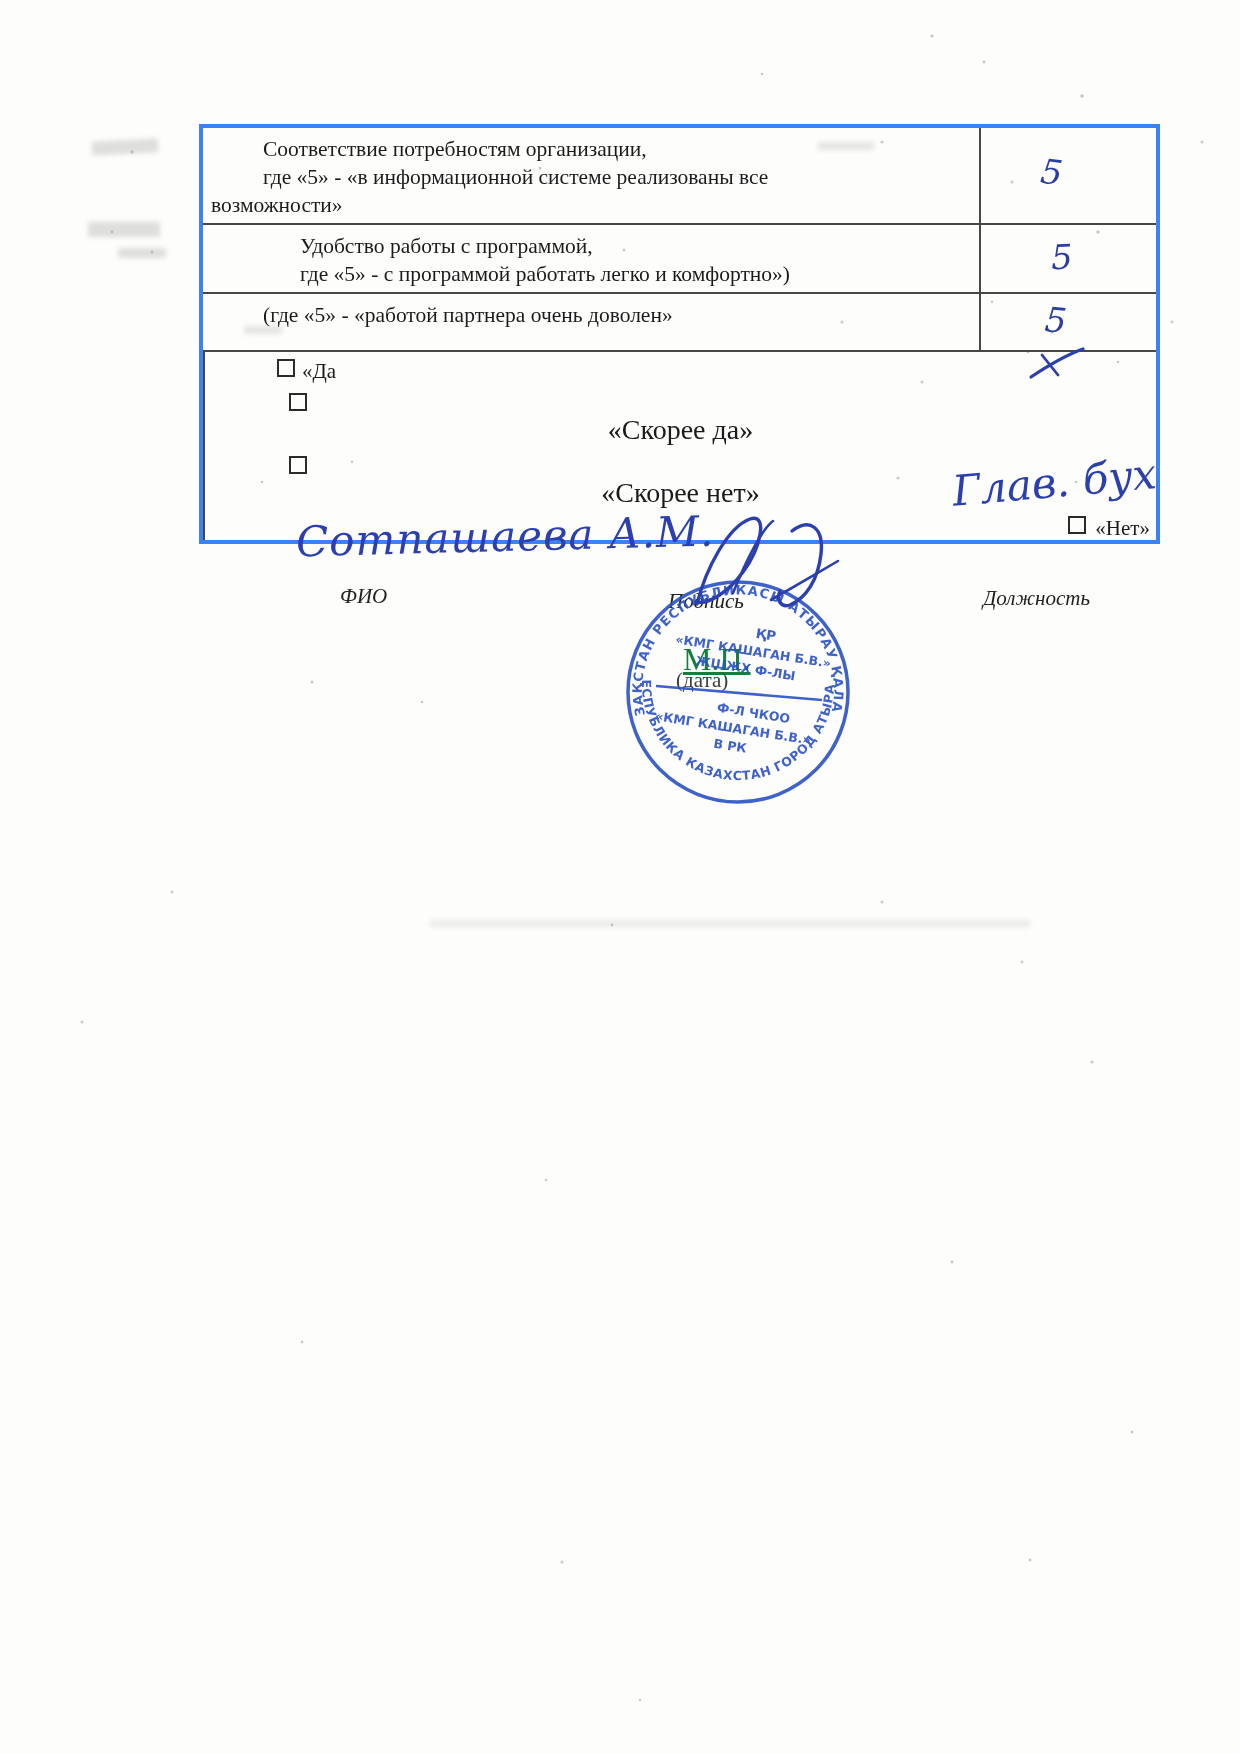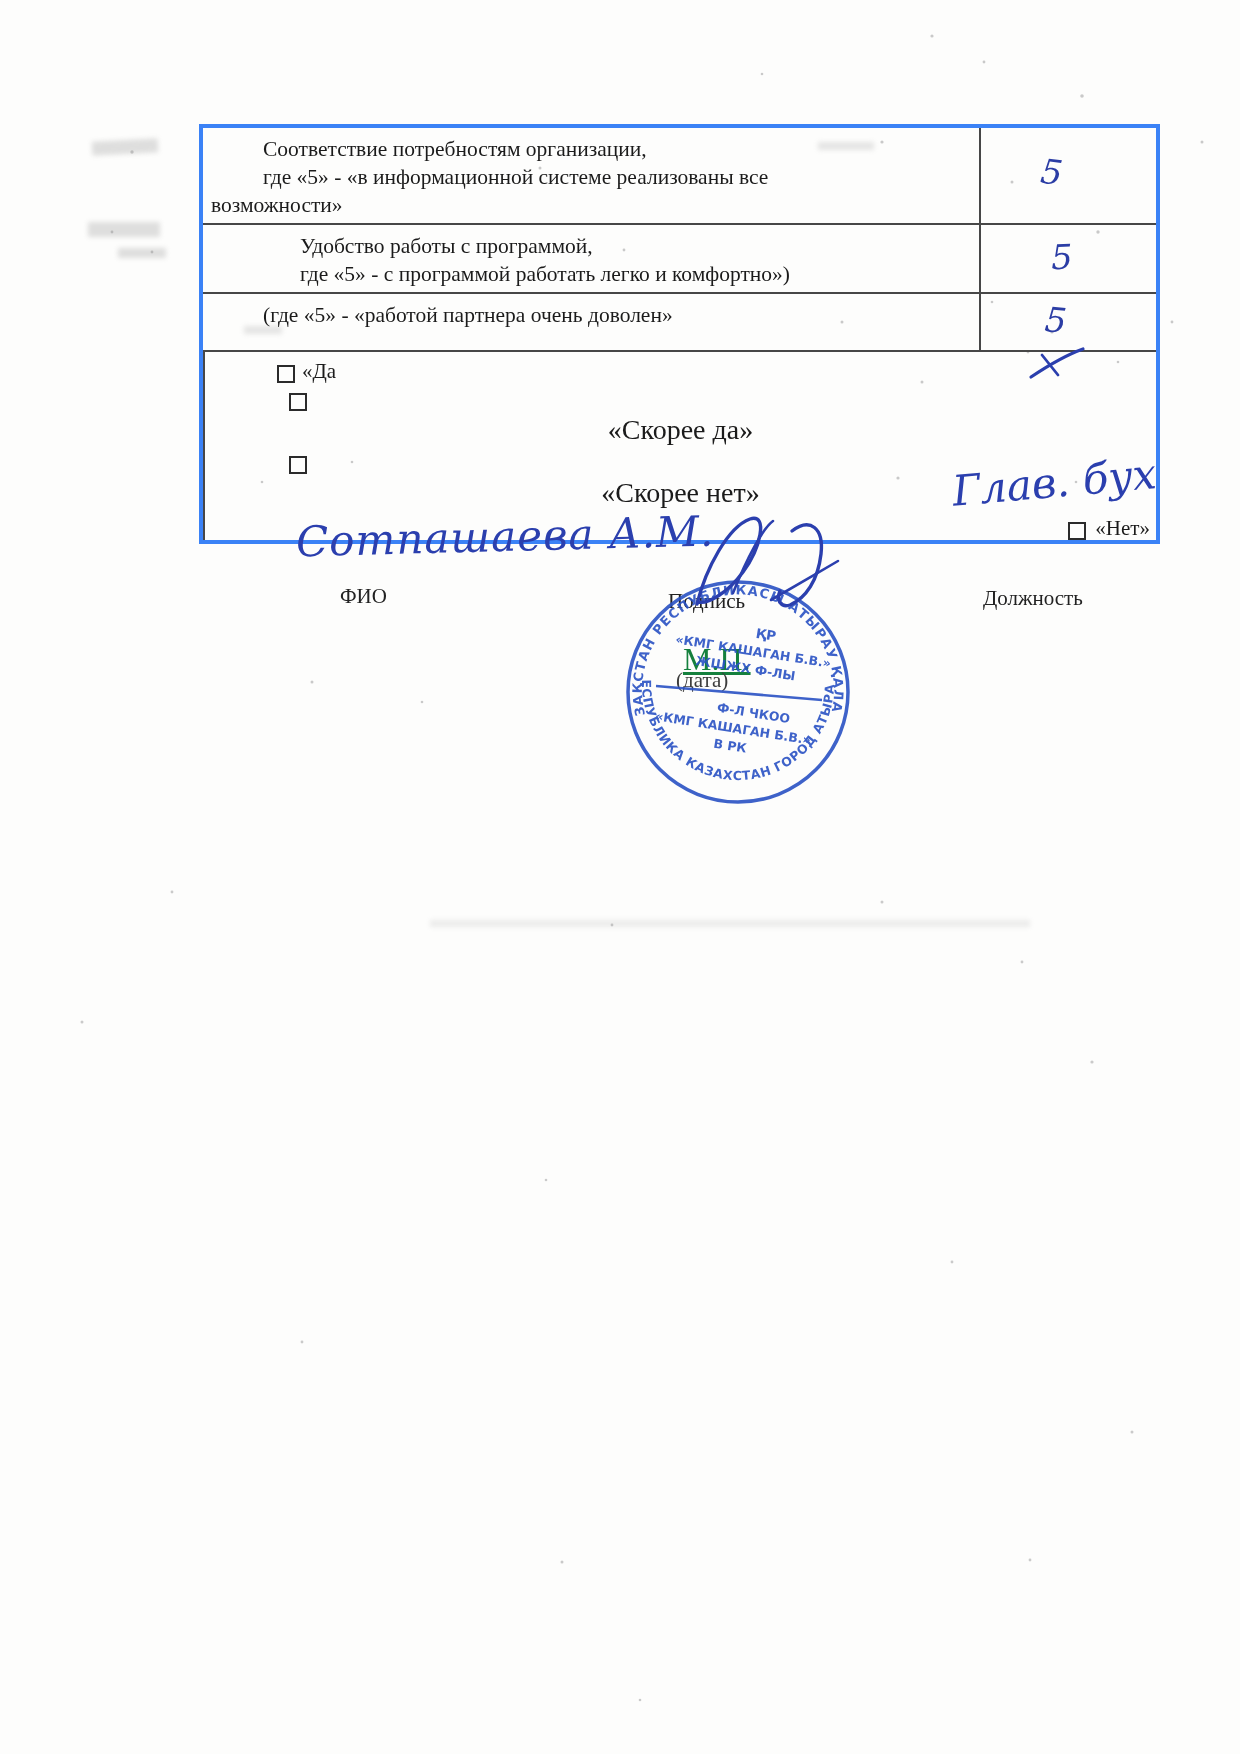--- a/index.html
+++ b/index.html
@@ -24,29 +24,29 @@
   .r3 .qcell{min-height:56px;}
   .r4 .qcell{height:169px;}
 
   .five{position:absolute;font-family:"DejaVu Serif",serif;font-style:italic;
         font-size:34px;color:#2b3da5;z-index:5;}
   .five1{left:60px;top:24px;transform:rotate(7deg);}
   .five2{left:70px;top:12px;transform:rotate(-2deg);}
   .five3{left:64px;top:6px;transform:rotate(5deg);}
 
   
-  .optline{display:flex;align-items:flex-end;font-size:21px;line-height:24px;}
+  .optline{display:flex;align-items:flex-start;font-size:21px;line-height:24px;}
   .cb{width:14px;height:14px;border:2px solid #2b2b2b;display:inline-block;flex:none;background:transparent;}
   .opt-yes{margin:7px 0 0 72px;gap:7px;position:relative;}
   .cbrow{margin:10px 0 0 84px;}
   .optlabel{text-align:center;margin-top:3px;font-size:28px;}
   .opt-no{margin:7px 6px 0 0;justify-content:flex-end;gap:9px;padding-left:33px;}
 
   
-  .plabel{position:absolute;font-size:21px;color:#222;z-index:2;}
+  .plabel{position:absolute;font-size:21px;color:#222;z-index:2;font-style:italic;}
   .hw{position:absolute;font-family:"DejaVu Serif",serif;font-style:italic;
       color:#2b3fae;z-index:5;white-space:nowrap;}
   .hw-name{left:296px;top:512px;font-size:42px;letter-spacing:1px;transform:rotate(-1.5deg);}
   .hw-pos{left:952px;top:458px;font-size:42px;transform:rotate(-5deg);}
   .mp{position:absolute;left:683px;top:641px;font-size:32px;color:#15803d;z-index:2;text-decoration:underline;}
   .dt{position:absolute;left:676px;top:668px;font-size:21px;color:#3c3c3c;z-index:2;}
 
   .stamp{position:absolute;left:618px;top:572px;z-index:6;opacity:.9;}
   .overlay{position:absolute;left:0;top:0;z-index:7;pointer-events:none;}
 </style>

